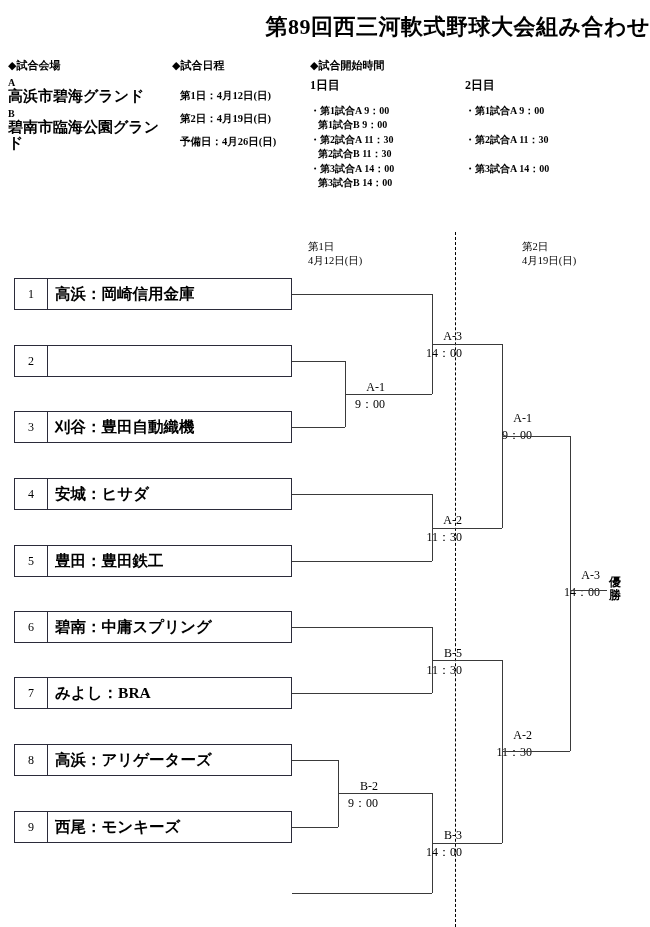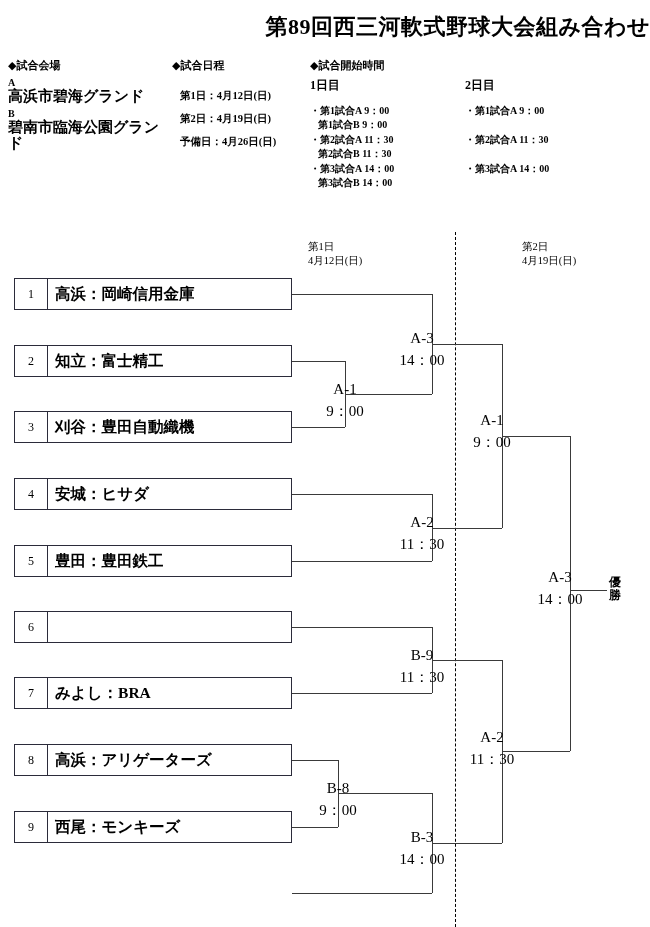--- a/index.html
+++ b/index.html
@@ -70,22 +70,22 @@
     font-size:15.5px;font-weight:bold;
     white-space:nowrap;overflow:hidden;
     letter-spacing:0px;
   }
 
   
   .hline{position:absolute;height:0;border-top:1.4px solid #3a3a3a;}
   .vline{position:absolute;width:0;border-left:1.4px solid #3a3a3a;}
 
   .mlabel{
-    position:absolute;font-size:15px;line-height:1.45;
-    text-align:center;white-space:nowrap;
+    position:absolute;font-size:12px;line-height:1.45;
+    text-align:right;white-space:nowrap;
     font-family:"Liberation Serif","DejaVu Serif",serif;
   }
 
   .dashed{
     position:absolute;width:0;
     border-left:1.6px dashed #000000;
   }
 
   .champ{
     position:absolute;
@@ -156,36 +156,36 @@
     <div>第2日</div>
     <div>4月19日(日)</div>
   </div>
 
   <div class="team-box" style="top:278px">
     <div class="team-no">1</div>
     <div class="team-name">高浜：岡崎信用金庫</div>
   </div>
   <div class="team-box" style="top:345px">
     <div class="team-no">2</div>
-    <div class="team-name">知立：富士精工</div>
   </div>
   <div class="team-box" style="top:411px">
     <div class="team-no">3</div>
     <div class="team-name">刈谷：豊田自動織機</div>
   </div>
   <div class="team-box" style="top:478px">
     <div class="team-no">4</div>
     <div class="team-name">安城：ヒサダ</div>
   </div>
   <div class="team-box" style="top:545px">
     <div class="team-no">5</div>
     <div class="team-name">豊田：豊田鉄工</div>
   </div>
   <div class="team-box" style="top:611px">
     <div class="team-no">6</div>
+    <div class="team-name">碧南：中庸スプリング</div>
   </div>
   <div class="team-box" style="top:677px">
     <div class="team-no">7</div>
     <div class="team-name">みよし：BRA</div>
   </div>
   <div class="team-box" style="top:744px">
     <div class="team-no">8</div>
     <div class="team-name">高浜：アリゲーターズ</div>
   </div>
   <div class="team-box" style="top:811px">
@@ -215,29 +215,29 @@
   <div class="vline" style="left:432px;top:494px;height:67px"></div>
   <div class="mlabel" style="left:382px;top:512px;width:80px">
     <div>A-2</div>
     <div>11：30</div>
   </div>
 
   <div class="hline" style="left:292px;top:627px;width:140px"></div>
   <div class="hline" style="left:292px;top:693px;width:140px"></div>
   <div class="vline" style="left:432px;top:627px;height:66px"></div>
   <div class="mlabel" style="left:382px;top:645px;width:80px">
-    <div>B-9</div>
+    <div>B-5</div>
     <div>11：30</div>
   </div>
 
   <div class="hline" style="left:292px;top:760px;width:46px"></div>
   <div class="hline" style="left:292px;top:827px;width:46px"></div>
   <div class="vline" style="left:338px;top:760px;height:67px"></div>
   <div class="mlabel" style="left:298px;top:778px;width:80px">
-    <div>B-8</div>
+    <div>B-2</div>
     <div>9：00</div>
   </div>
 
   <div class="hline" style="left:338px;top:793px;width:94px"></div>
   <div class="hline" style="left:292px;top:893px;width:140px"></div>
   <div class="vline" style="left:432px;top:793px;height:100px"></div>
   <div class="mlabel" style="left:382px;top:827px;width:80px">
     <div>B-3</div>
     <div>14：00</div>
   </div>

